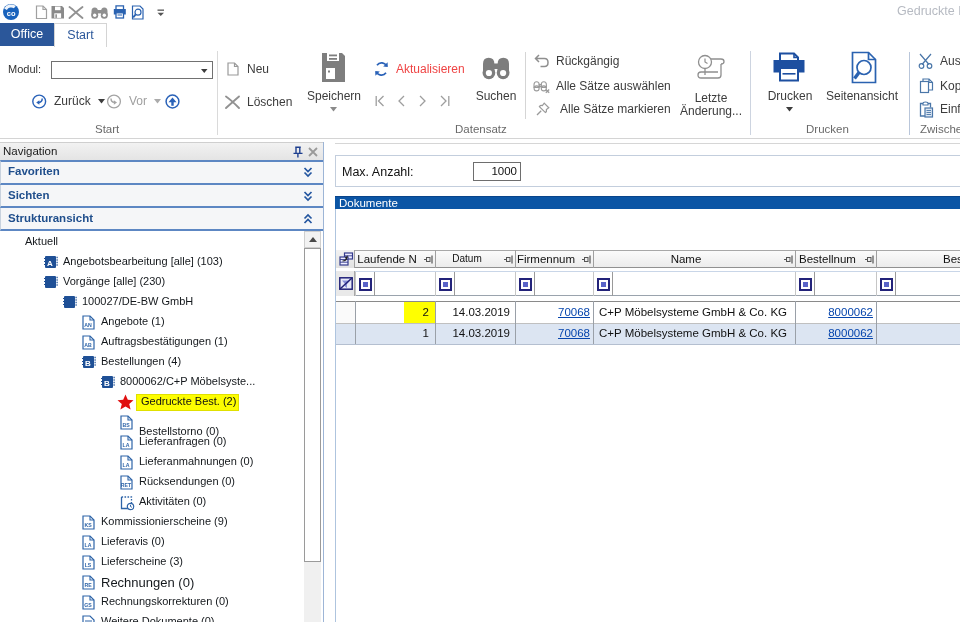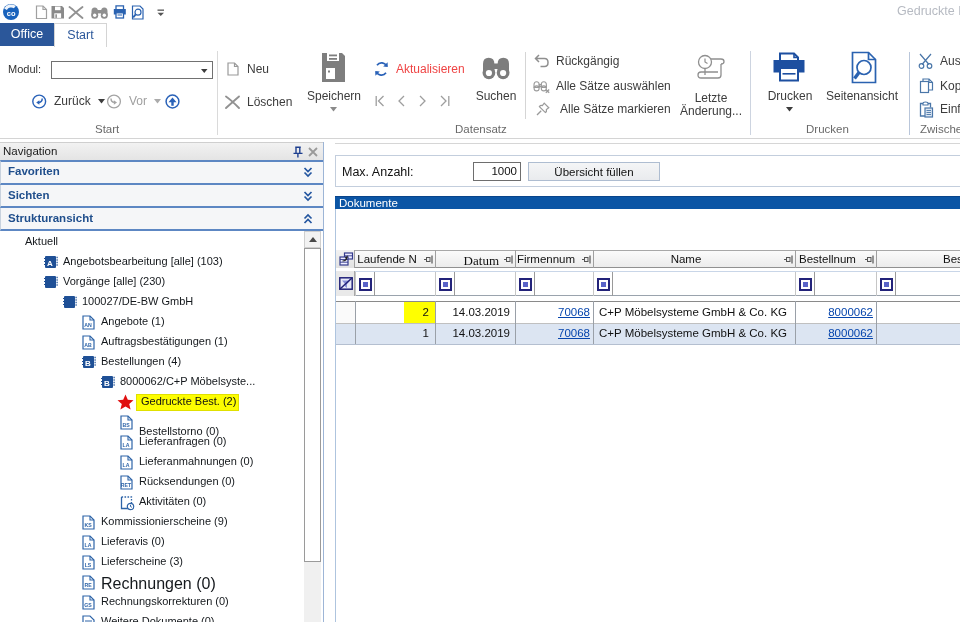--- a/index.html
+++ b/index.html
@@ -341,39 +341,38 @@
 <path d="M1 1 h7 l4 4 v9 h-11 z" fill="#fff" stroke="#2e64a8" stroke-width="1.2"></path>
 <path d="M8 1 v4 h4" fill="none" stroke="#2e64a8" stroke-width="1.1"></path>
 <text x="6" y="12" font-size="5.2" font-weight="bold" fill="#2e64a8" text-anchor="middle" font-family="Liberation Sans">LS</text>
     </svg>
 <div class="txt" style="left:101px;top:555px;font-size:11px;color:#14181c;">Lieferscheine (3)</div>
 <svg class="abs" style="left:82px;top:575px" width="13" height="15" viewBox="0 0 13 15">
 <path d="M1 1 h7 l4 4 v9 h-11 z" fill="#fff" stroke="#2e64a8" stroke-width="1.2"></path>
 <path d="M8 1 v4 h4" fill="none" stroke="#2e64a8" stroke-width="1.1"></path>
 <text x="6" y="12" font-size="5.2" font-weight="bold" fill="#2e64a8" text-anchor="middle" font-family="Liberation Sans">RE</text>
     </svg>
-<div class="txt" style="left:101px;top:575px;font-size:16px;color:#14181c;">Rechnungen (0)</div>
+<div class="txt" style="left:101px;top:575px;font-size:13px;color:#14181c;">Rechnungen (0)</div>
 <svg class="abs" style="left:82px;top:595px" width="13" height="15" viewBox="0 0 13 15">
 <path d="M1 1 h7 l4 4 v9 h-11 z" fill="#fff" stroke="#2e64a8" stroke-width="1.2"></path>
 <path d="M8 1 v4 h4" fill="none" stroke="#2e64a8" stroke-width="1.1"></path>
 <text x="6" y="12" font-size="5.2" font-weight="bold" fill="#2e64a8" text-anchor="middle" font-family="Liberation Sans">GS</text>
     </svg>
 <div class="txt" style="left:101px;top:595px;font-size:11px;color:#14181c;">Rechnungskorrekturen (0)</div>
 <svg class="abs" style="left:82px;top:615px" width="13" height="15" viewBox="0 0 13 15">
 <path d="M1 1 h7 l4 4 v9 h-11 z" fill="#fff" stroke="#2e64a8" stroke-width="1.2"></path>
 <path d="M3 6 h7 M3 8.5 h7 M3 11 h7" stroke="#2e64a8" stroke-width="1"></path>
     </svg>
 <div class="txt" style="left:101px;top:615px;font-size:11px;color:#14181c;">Weitere Dokumente (0)</div>
 
 <div class="abs" style="left:335px;top:143px;width:625px;height:1px;background:#d6d6d6;"></div>
 
 <div class="abs" style="left:335px;top:155px;width:625px;height:32px;border:1px solid #c3cedd;border-right:none;background:#fff;"></div>
 <div class="txt" style="left:342px;top:165px;font-size:12.5px;color:#111;">Max. Anzahl:</div>
 <div class="abs" style="left:473px;top:162px;width:48px;height:19px;border:1px solid #6e6e6e;background:#fff;font-size:11.5px;color:#111;text-align:right;line-height:17px;padding-right:3px;">1000</div>
-<div class="abs" style="left:528px;top:162px;width:132px;height:19px;border:1px solid #aebdd1;background:linear-gradient(#f4f5f6,#e9ebee);font-size:11.5px;color:#111;text-align:center;line-height:18px;">Übersicht füllen</div>
 
 <div class="abs" style="left:335px;top:196px;width:625px;height:13px;background:#0b55a5;border-top:1px solid #09448a;"></div>
 <div class="txt" style="left:339px;top:197px;font-size:11.5px;color:#fff;">Dokumente</div>
 
 <div class="abs" style="left:335px;top:209px;width:1px;height:413px;background:#aec4de;"></div>
 
 
 <div class="abs" style="left:336px;top:250px;width:624px;height:18px;background:linear-gradient(#fbfbfb,#ececec);border-top:1px solid #a8a8a8;border-bottom:1px solid #919191;"></div>
 <div class="abs" style="left:336px;top:250px;width:19px;height:18px;background:linear-gradient(#f2f2f2,#e2e2e2);border-right:1px solid #a0a0a0;"></div>
 <svg class="abs" style="left:339px;top:252px" width="14" height="14" viewBox="0 0 14 14">
@@ -382,21 +381,21 @@
   <path d="M1 7.5 h8 M1 10.2 h8 M5.5 3.8 h8" stroke="#333a8c" stroke-width="0.9"></path>
   <path d="M3.5 9 q4 0 4.5 -4 l-1.5 1.5 M8 6.5 L6.5 5" fill="none" stroke="#222" stroke-width="1.2"></path>
 </svg>
 <div class="abs" style="left:435px;top:250px;width:1px;height:18px;background:#a0a0a0;"></div>
 <div class="abs" style="left:355px;top:253px;width:64px;text-align:center;font-size:11.5px;color:#111;white-space:nowrap;overflow:hidden;">Laufende N</div>
 <svg class="abs" style="left:424px;top:255px" width="9" height="9" viewBox="0 0 9 9">
 <path d="M8 0.5 V8.5 M0 4.5 H6" stroke="#555" stroke-width="1.2" fill="none"></path>
 <rect x="2.5" y="2.5" width="3.5" height="4" fill="#eee" stroke="#555" stroke-width="1"></rect>
     </svg>
 <div class="abs" style="left:515px;top:250px;width:1px;height:18px;background:#a0a0a0;"></div>
-<div class="abs" style="left:435px;top:253px;width:64px;text-align:right;font-size:13px;color:#111;white-space:nowrap;overflow:hidden;font-family:Liberation Serif, serif;">Datum</div>
+<div class="abs" style="left:435px;top:253px;width:64px;text-align:center;font-size:10px;color:#111;white-space:nowrap;overflow:hidden;">Datum</div>
 <svg class="abs" style="left:504px;top:255px" width="9" height="9" viewBox="0 0 9 9">
 <path d="M8 0.5 V8.5 M0 4.5 H6" stroke="#555" stroke-width="1.2" fill="none"></path>
 <rect x="2.5" y="2.5" width="3.5" height="4" fill="#eee" stroke="#555" stroke-width="1"></rect>
     </svg>
 <div class="abs" style="left:593px;top:250px;width:1px;height:18px;background:#a0a0a0;"></div>
 <div class="abs" style="left:515px;top:253px;width:62px;text-align:center;font-size:11.5px;color:#111;white-space:nowrap;overflow:hidden;">Firmennum</div>
 <svg class="abs" style="left:582px;top:255px" width="9" height="9" viewBox="0 0 9 9">
 <path d="M8 0.5 V8.5 M0 4.5 H6" stroke="#555" stroke-width="1.2" fill="none"></path>
 <rect x="2.5" y="2.5" width="3.5" height="4" fill="#eee" stroke="#555" stroke-width="1"></rect>
     </svg>

